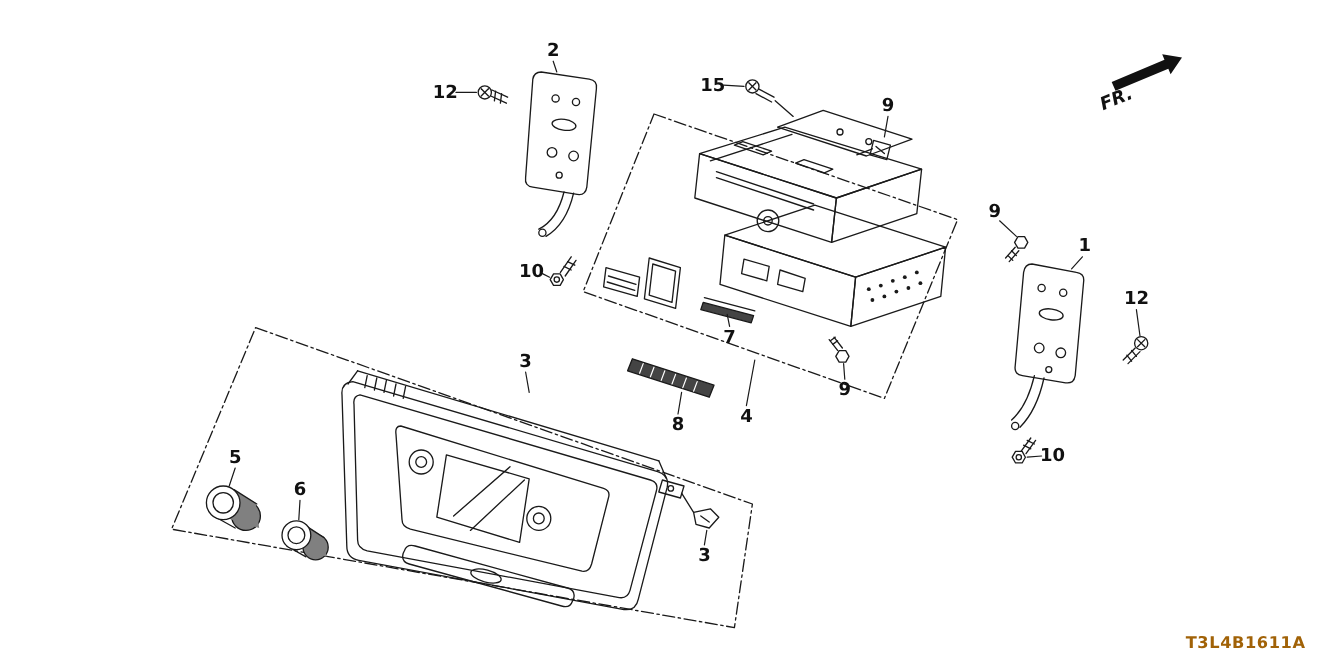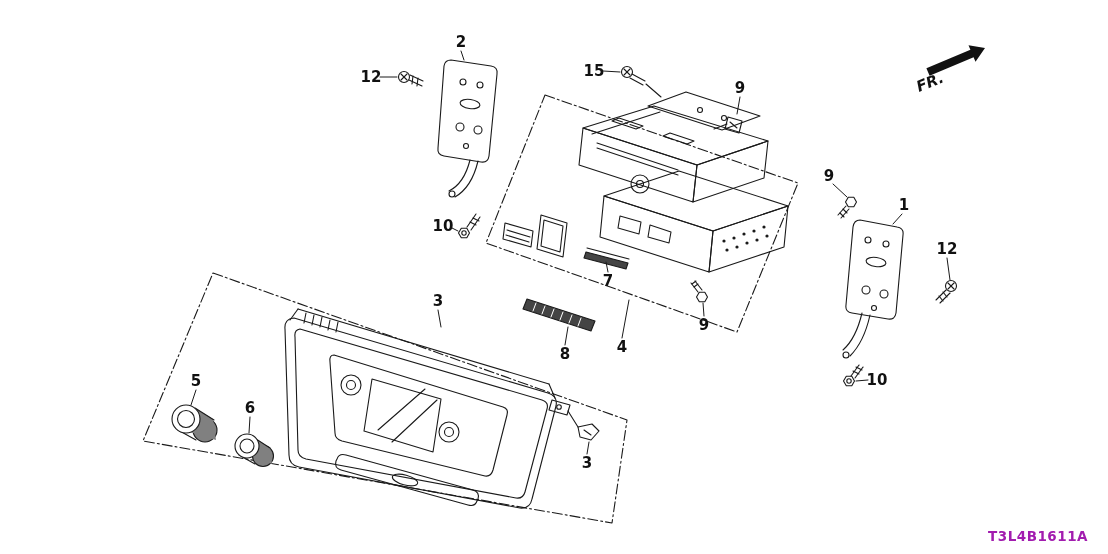--- a/index.html
+++ b/index.html
@@ -10,21 +10,21 @@
   .stage svg{position:absolute;left:0;top:0;}
   .callout{
     position:absolute;transform:translate(-50%,-50%);
     font-family:"DejaVu Sans", sans-serif;
     font-weight:bold;font-size:15px;color:#111;line-height:1;
     user-select:none;
   }
   .diagram-code{
     position:absolute;right:20px;bottom:10px;
     font-family:"DejaVu Sans", sans-serif;
-    font-weight:bold;font-size:13.5px;color:#a21caf;letter-spacing:.5px;
+    font-weight:bold;font-size:13.5px;color:#a16207;letter-spacing:.5px;
   }
 </style>
 </head>
 <body>
 
 <div class="stage">
 
   <svg width="1108" height="554" viewBox="0 0 1108 554">
     <g stroke="#1a1a1a" stroke-width="1.1" fill="none" stroke-linecap="round" stroke-linejoin="round">
 

